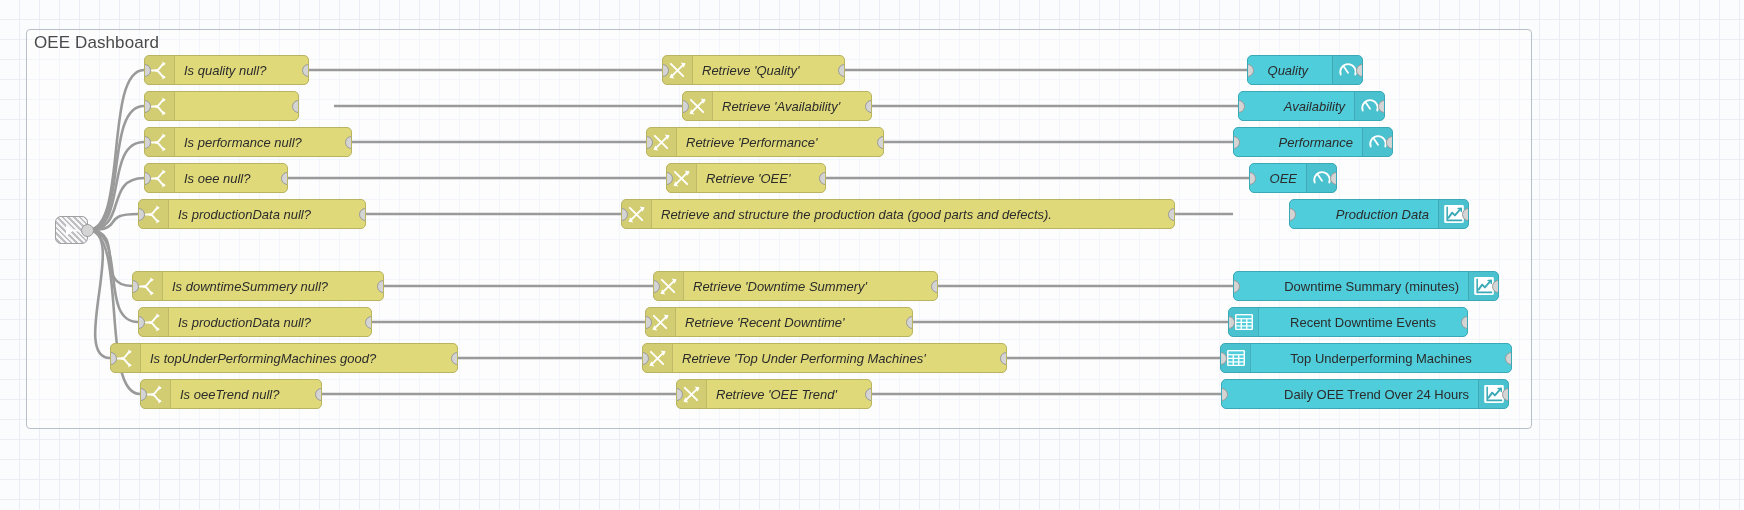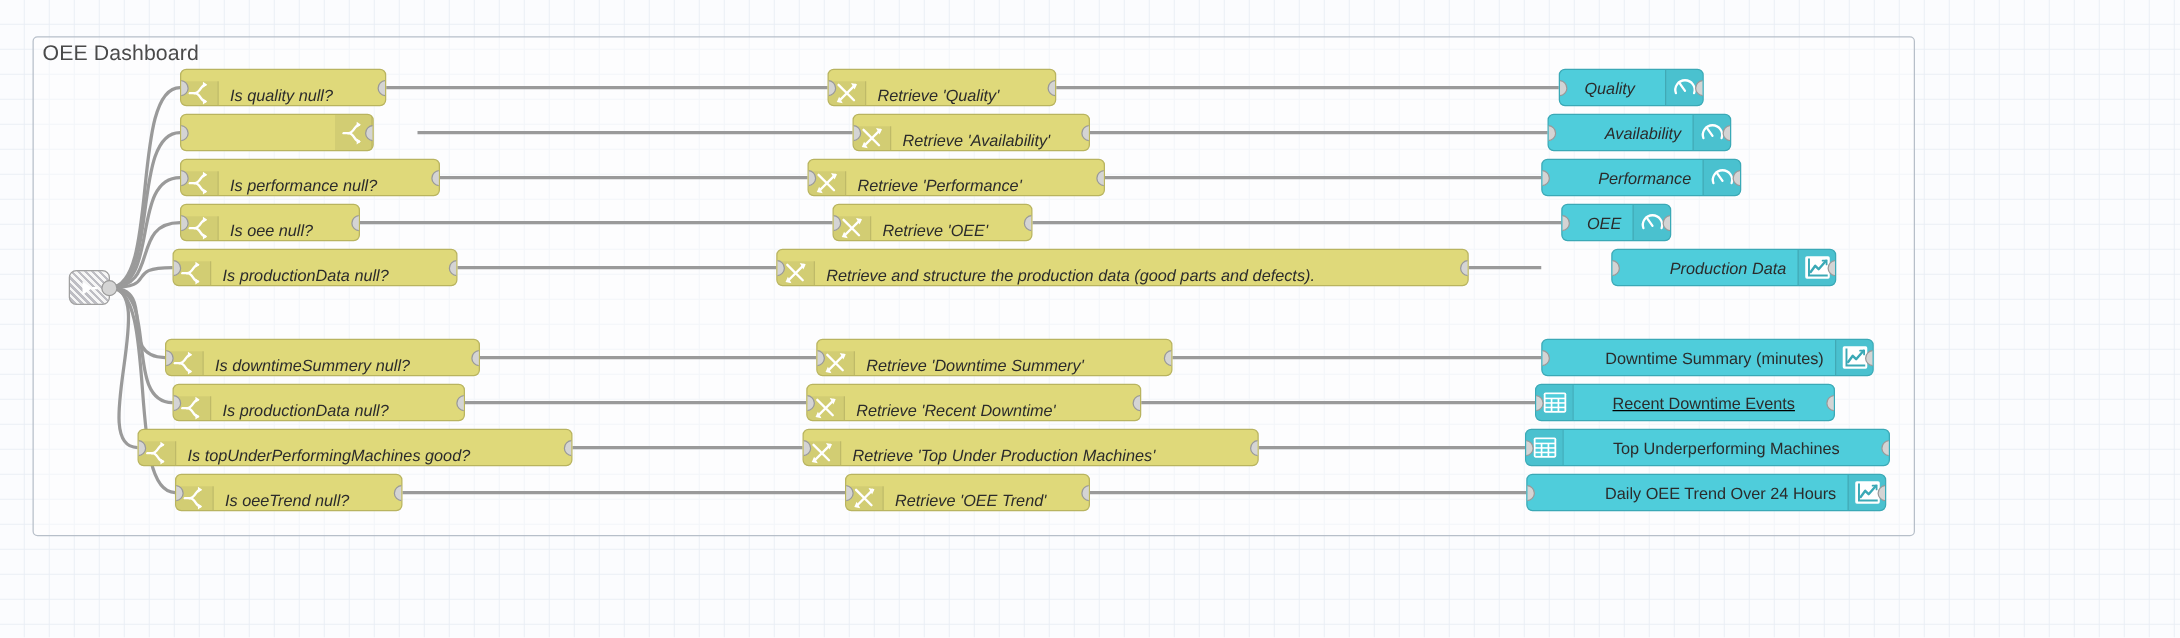--- a/index.html
+++ b/index.html
@@ -57,21 +57,21 @@
     position: absolute;
     height: 30px;
     border-radius: 5px;
     box-sizing: border-box;
     display: flex;
     align-items: stretch;
     border: 1px solid #a5a5a5;
     box-shadow: 0 0 0 0 rgba(0,0,0,0);
     overflow: hidden;
   }
-  .node.yellow { background: #dfd97a; border-color: #b9b45f; align-items: flex-end; }
+  .node.yellow { background: #dfd97a; border-color: #b9b45f; }
   .node.cyan   { background: #4fcddb; border-color: #3aa9b6; }
 
   
   .icon-box {
     width: 29px;
     flex: 0 0 29px;
     display: flex;
     align-items: center;
     justify-content: center;
     background: rgba(0,0,0,0.055);
@@ -427,21 +427,21 @@
             <path d="M3 3 C3 3 16 16 16 16" stroke="#ffffff" stroke-width="2" fill="none" stroke-linecap="round"></path>
             <path d="M17 3 C17 3 4 16 4 16" stroke="#ffffff" stroke-width="2" fill="none" stroke-linecap="round"></path>
             <path d="M13.5 1.5 L18.5 2.5 L16.5 7 Z" fill="#ffffff"></path>
             <path d="M6.5 18.5 L1.5 17.5 L3.5 13 Z" fill="#ffffff"></path>
           </svg>
         </div>
         <div class="node-label">Retrieve 'Recent Downtime'</div>
         <div class="port in"></div>
         <div class="port out"></div>
       </div>
-      <div class="node cyan lefticon" style="left: 1228px; top: 307px; width: 240px; text-decoration: underline;">
+      <div class="node cyan lefticon" style="left: 1228px; top: 307px; width: 240px;">
         <div class="icon-box">
           <svg width="20" height="18" viewBox="0 0 22 20">
             <rect x="1" y="1" width="20" height="18" rx="1.6" fill="#ffffff"></rect>
             <rect x="2.6" y="2.6" width="16.8" height="3.1" fill="#4fcddb"></rect>
             <g fill="#4fcddb">
               <rect x="2.6" y="7.1" width="4.6" height="2.6"></rect>
               <rect x="8.7" y="7.1" width="4.6" height="2.6"></rect>
               <rect x="14.8" y="7.1" width="4.6" height="2.6"></rect>
               <rect x="2.6" y="11.1" width="4.6" height="2.6"></rect>
               <rect x="8.7" y="11.1" width="4.6" height="2.6"></rect>
@@ -472,21 +472,21 @@
       </div>
       <div class="node yellow italic" style="left: 642px; top: 343px; width: 365px;">
         <div class="icon-box">
           <svg width="19" height="19" viewBox="0 0 20 20">
             <path d="M3 3 C3 3 16 16 16 16" stroke="#ffffff" stroke-width="2" fill="none" stroke-linecap="round"></path>
             <path d="M17 3 C17 3 4 16 4 16" stroke="#ffffff" stroke-width="2" fill="none" stroke-linecap="round"></path>
             <path d="M13.5 1.5 L18.5 2.5 L16.5 7 Z" fill="#ffffff"></path>
             <path d="M6.5 18.5 L1.5 17.5 L3.5 13 Z" fill="#ffffff"></path>
           </svg>
         </div>
-        <div class="node-label">Retrieve 'Top Under Production Machines'</div>
+        <div class="node-label">Retrieve 'Top Under Performing Machines'</div>
         <div class="port in"></div>
         <div class="port out"></div>
       </div>
       <div class="node cyan lefticon" style="left: 1220px; top: 343px; width: 292px;">
         <div class="icon-box">
           <svg width="20" height="18" viewBox="0 0 22 20">
             <rect x="1" y="1" width="20" height="18" rx="1.6" fill="#ffffff"></rect>
             <rect x="2.6" y="2.6" width="16.8" height="3.1" fill="#4fcddb"></rect>
             <g fill="#4fcddb">
               <rect x="2.6" y="7.1" width="4.6" height="2.6"></rect>

